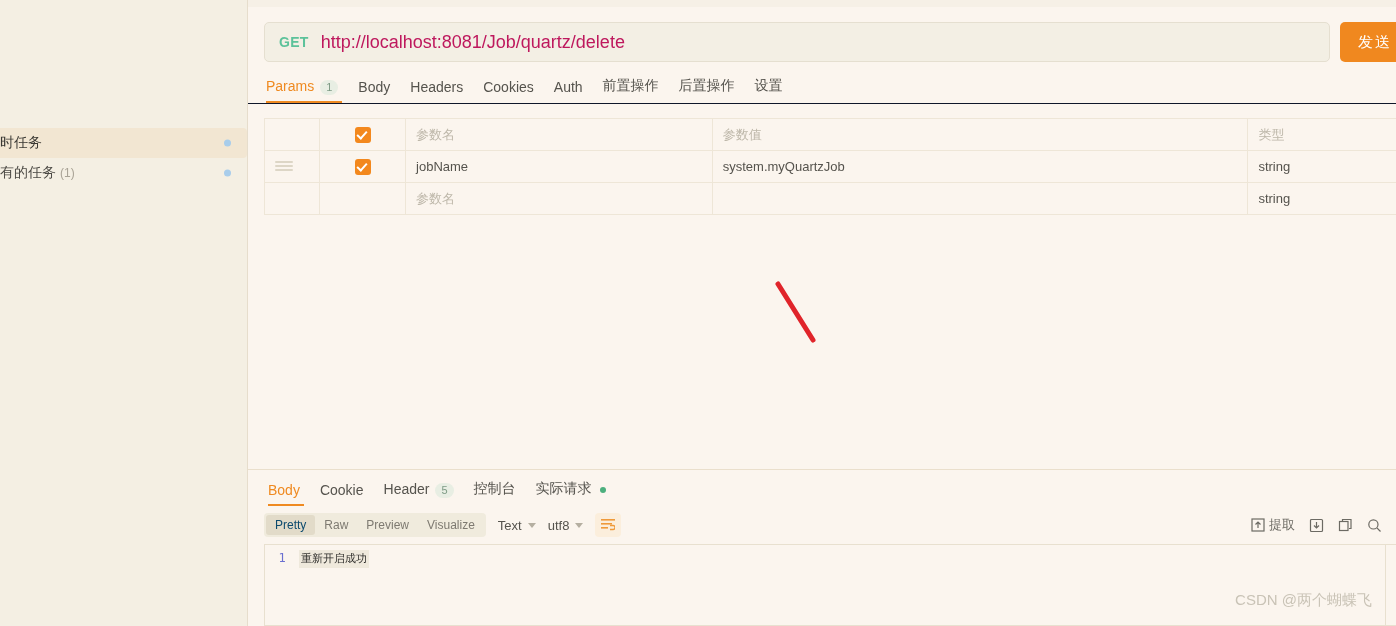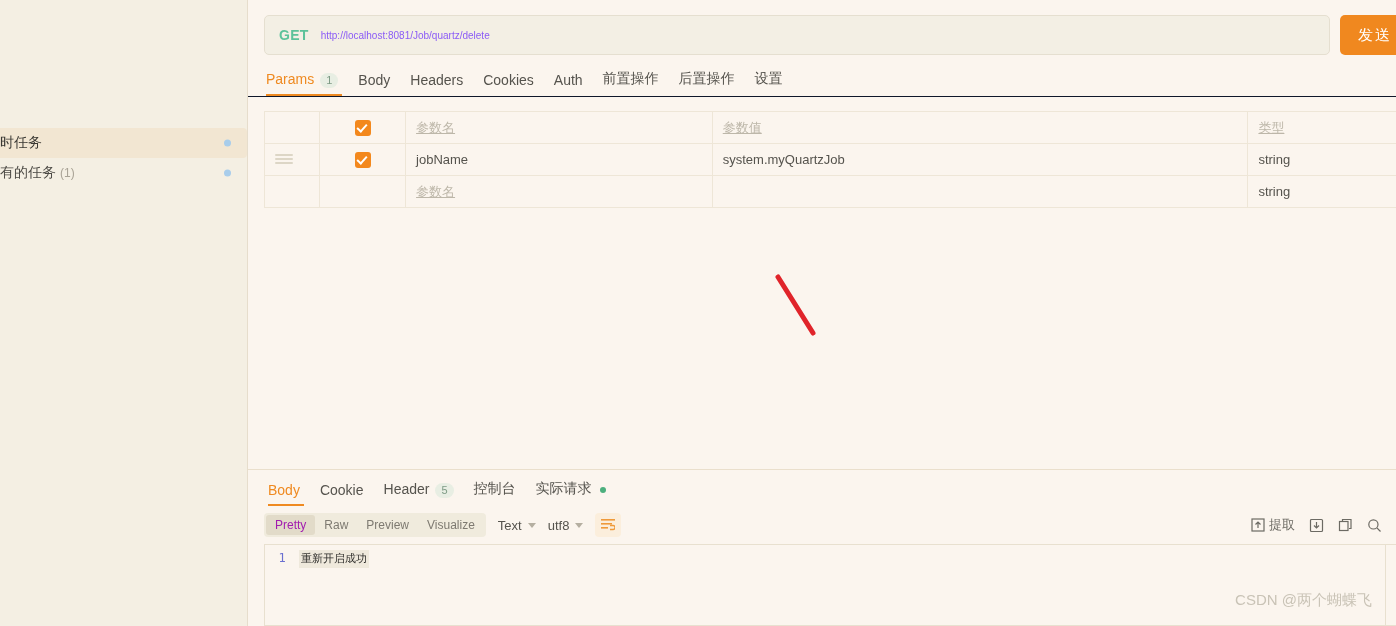--- a/index.html
+++ b/index.html
@@ -47,20 +47,21 @@
   }
 
   
   .main {
     flex: 1 1 auto;
     position: relative;
     background: #fbf5ee;
     min-width: 0;
     display: flex;
     flex-direction: column;
+    margin-top: 7px;
   }
 
   
   .url-row {
     display: flex; align-items: center;
     padding: 10px 0 0 16px;
     gap: 10px;
     height: 60px;
     box-sizing: border-box;
     flex: 0 0 60px;
@@ -76,21 +77,21 @@
     box-sizing: border-box;
     min-width: 0;
   }
   .method {
     font-size: 14px; font-weight: bold;
     color: #5cc29a;
     margin-right: 12px;
     letter-spacing: .3px;
   }
   .url-text {
-    font-size: 10px; color: #8b5cf6;
+    font-size: 18px; color: #be185d;
     white-space: nowrap; overflow: hidden; text-overflow: clip;
   }
   .send-btn {
     flex: 0 0 auto;
     height: 40px;
     background: #f0881f;
     color: #fff;
     border: none;
     border-radius: 5px 0 0 5px;
     font-size: 15px;
@@ -154,21 +155,21 @@
     color: #55534d;
     padding: 0 10px;
     box-sizing: border-box;
     vertical-align: middle;
   }
   .col-handle { width: 54px; }
   .col-check  { width: 84px; text-align: center; }
   .col-name   { width: 300px; }
   .col-value  { width: 524px; }
   .col-type   { width: 160px; }
-  .ph { color: #bdb7a9; text-decoration: underline; }
+  .ph { color: #bdb7a9; }
   .handle {
     display: inline-block; width: 18px; height: 10px;
     position: relative; cursor: grab;
   }
   .handle i {
     position: absolute; left: 0; right: 0; height: 2px;
     background: #ddd6c6; border-radius: 1px;
   }
   .handle i:nth-child(1) { top: 0; }
   .handle i:nth-child(2) { top: 4px; }
@@ -246,21 +247,21 @@
     border-radius: 4px;
     padding: 2px;
   }
   .seg .opt {
     font-size: 12px; color: #7e7a71;
     padding: 3px 9px;
     border-radius: 3px;
     cursor: pointer;
     white-space: nowrap;
   }
-  .seg .opt.active { background: #e2dbc9; color: #a21caf; }
+  .seg .opt.active { background: #e2dbc9; color: #0c4a6e; }
   .select-ctl {
     display: inline-flex; align-items: center; gap: 6px;
     font-size: 13px; color: #55534d; cursor: pointer;
   }
   .chev {
     width: 0; height: 0;
     border-left: 4px solid transparent;
     border-right: 4px solid transparent;
     border-top: 5px solid #b5afa1;
   }

